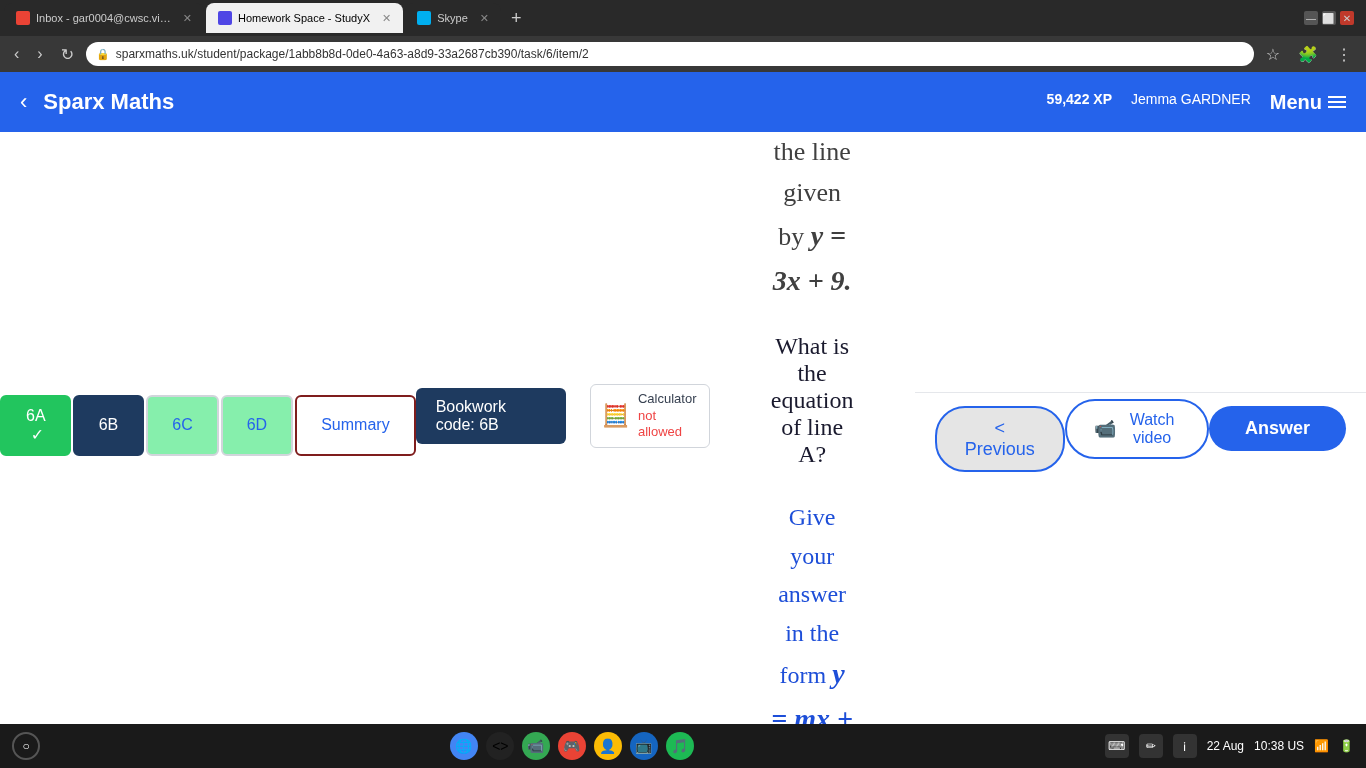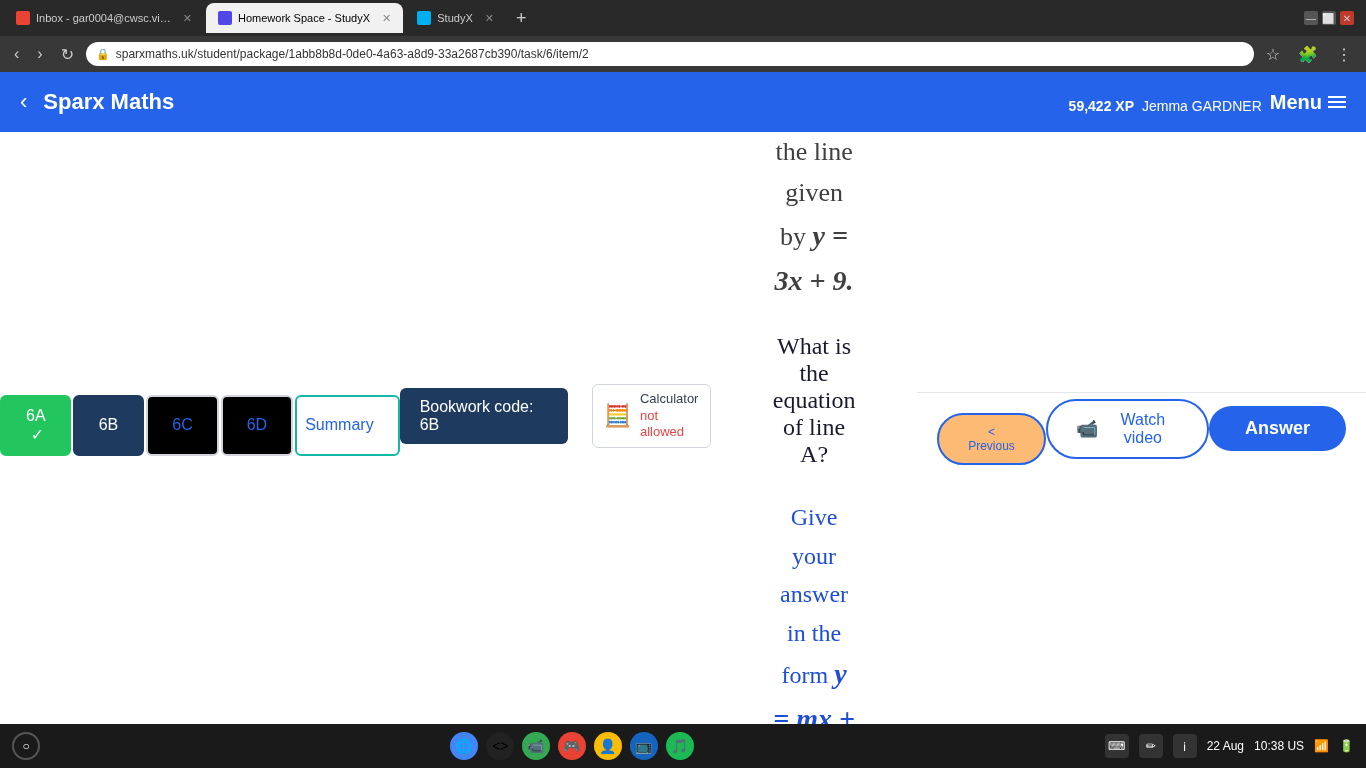--- a/index.html
+++ b/index.html
@@ -17,56 +17,56 @@
     .nav-btn:disabled { opacity: 0.3; }
     .url-bar { flex: 1; background: #fff; border-radius: 20px; height: 24px; display: flex; align-items: center; padding: 0 10px; font-size: 12px; color: #333; gap: 6px; }
     .url-lock { font-size: 11px; color: #555; }
     .window-controls { display: flex; gap: 4px; padding: 0 8px; }
     .win-btn { width: 14px; height: 14px; border-radius: 2px; background: #555; border: none; cursor: pointer; font-size: 10px; color: #ccc; display: flex; align-items: center; justify-content: center; }
 
     
     .app-header { background: #2563eb; display: flex; align-items: center; height: 60px; padding: 0 20px; }
     .back-btn { color: white; font-size: 22px; cursor: pointer; margin-right: 16px; background: none; border: none; }
     .app-logo { color: white; font-size: 22px; font-weight: bold; flex: 1; }
-    .user-info { color: white; font-size: 14px; display: flex; align-items: flex-end; gap: 8px; }
+    .user-info { color: white; font-size: 14px; display: flex; align-items: flex-start; gap: 19px; }
     .xp-badge { font-weight: bold; }
     .menu-btn { color: white; background: none; border: none; font-size: 20px; font-weight: bold; cursor: pointer; display: flex; align-items: center; gap: 6px; }
     .hamburger { display: flex; flex-direction: column; gap: 3px; }
     .hamburger span { width: 18px; height: 2px; background: white; display: block; }
 
     
     .main-content { flex: 1; display: flex; flex-direction: row; align-items: center; background: #fff; overflow: hidden; }
 
     
     .tab-nav { display: flex; gap: 2px; margin-top: 10px; margin-bottom: 16px; }
     .task-tab { padding: 10px 24px; border-radius: 6px; font-size: 16px; font-weight: 500; cursor: pointer; border: 2px solid transparent; text-decoration: none; }
     .task-tab.completed { background: #22c55e; color: white; border-color: #22c55e; }
     .task-tab.active { background: #1e3a5f; color: white; border-color: #1e3a5f; }
-    .task-tab.inactive { background: #000000; color: #2563eb; border: 2px solid #d1d5db; }
-    .task-tab.summary { background: white; color: #2563eb; border: 2px solid #14b8a6; padding-left: 8px; }
+    .task-tab.inactive { background: #86efac; color: #2563eb; border: 2px solid #d1d5db; }
+    .task-tab.summary { background: white; color: #2563eb; border: 2px solid #7f1d1d; }
     .checkmark { margin-left: 4px; }
 
     
     .bookwork-row { display: flex; align-items: center; gap: 24px; margin-bottom: 24px; }
     .bookwork-code { background: #1e3a5f; color: white; padding: 10px 20px; border-radius: 6px; font-size: 16px; font-weight: 500; }
     .calculator-info { display: flex; align-items: center; gap: 8px; border: 1px solid #d1d5db; border-radius: 6px; padding: 6px 12px; }
     .calc-icon { font-size: 22px; }
     .calc-text { font-size: 13px; color: #374151; line-height: 1.3; }
 
     
     .question-area { flex: 1; display: flex; flex-direction: column; align-items: center; justify-content: center; padding: 0 60px; text-align: center; width: 100%; max-width: 900px; }
     .question-text { font-size: 26px; color: #404040; line-height: 1.6; margin-bottom: 30px; font-family: Georgia, serif; }
     .question-text .bold { font-weight: bold; }
     .sub-question { font-size: 24px; color: #1a1a2e; margin-bottom: 30px; font-family: Georgia, serif; }
     .instruction-text { font-size: 24px; color: #1d4ed8; line-height: 1.6; font-family: Georgia, serif; }
     .math-bold { font-style: italic; font-weight: bold; font-size: 28px; }
 
     
     .bottom-bar { display: flex; align-items: center; justify-content: space-between; padding: 12px 20px; border-top: 1px solid #e5e7eb; background: #fff; height: 72px; }
-    .prev-btn { border: 2px solid #2563eb; color: #2563eb; background: #fdba74; border-radius: 30px; padding: 10px 28px; font-size: 12px; font-weight: 500; cursor: pointer; display: flex; align-items: center; gap: 6px; margin-top: 20px; }
+    .prev-btn { border: 2px solid #2563eb; color: #2563eb; background: #e5e5e5; border-radius: 30px; padding: 10px 28px; font-size: 18px; font-weight: 500; cursor: pointer; display: flex; align-items: center; gap: 6px; margin-top: 20px; }
     .watch-btn { border: 2px solid #2563eb; color: #2563eb; background: white; border-radius: 30px; padding: 10px 28px; font-size: 16px; font-weight: 500; cursor: pointer; display: flex; align-items: center; gap: 8px; }
     .answer-btn { background: #2563eb; color: white; border: none; border-radius: 30px; padding: 12px 36px; font-size: 18px; font-weight: 600; cursor: pointer; }
 
     
     .os-taskbar { background: #1a1a1a; height: 44px; display: flex; align-items: center; justify-content: space-between; padding: 0 12px; }
     .taskbar-left { display: flex; align-items: center; gap: 6px; }
     .taskbar-center { display: flex; align-items: center; gap: 8px; }
     .taskbar-right { display: flex; align-items: center; gap: 10px; color: white; font-size: 12px; }
     .taskbar-icon { width: 28px; height: 28px; border-radius: 50%; display: flex; align-items: center; justify-content: center; font-size: 14px; cursor: pointer; }
     .taskbar-circle { width: 28px; height: 28px; border-radius: 50%; border: 2px solid #555; display: flex; align-items: center; justify-content: center; color: white; font-size: 12px; cursor: pointer; }
@@ -83,21 +83,21 @@
         <span style="overflow:hidden;text-overflow:ellipsis;white-space:nowrap;font-size:11px;">Inbox - gar0004@cwsc.vic.edu</span>
         <span class="tab-close">✕</span>
       </div>
       <div class="tab active">
         <span style="width:14px;height:14px;background:#4F46E5;border-radius:2px;display:inline-block;flex-shrink:0;"></span>
         <span style="overflow:hidden;text-overflow:ellipsis;white-space:nowrap;font-size:11px;">Homework Space - StudyX</span>
         <span class="tab-close">✕</span>
       </div>
       <div class="tab">
         <span style="width:14px;height:14px;background:#00AFF0;border-radius:2px;display:inline-block;flex-shrink:0;"></span>
-        <span style="overflow:hidden;text-overflow:ellipsis;white-space:nowrap;font-size:11px;">StudyX</span>
+        <span style="overflow:hidden;text-overflow:ellipsis;white-space:nowrap;font-size:11px;">Skype</span>
         <span class="tab-close">✕</span>
       </div>
       <button class="tab-new">+</button>
     </div>
     <div class="window-controls">
       <button class="win-btn">—</button>
       <button class="win-btn">⬜</button>
       <button class="win-btn" style="background:#c0392b;">✕</button>
     </div>
   </div>

